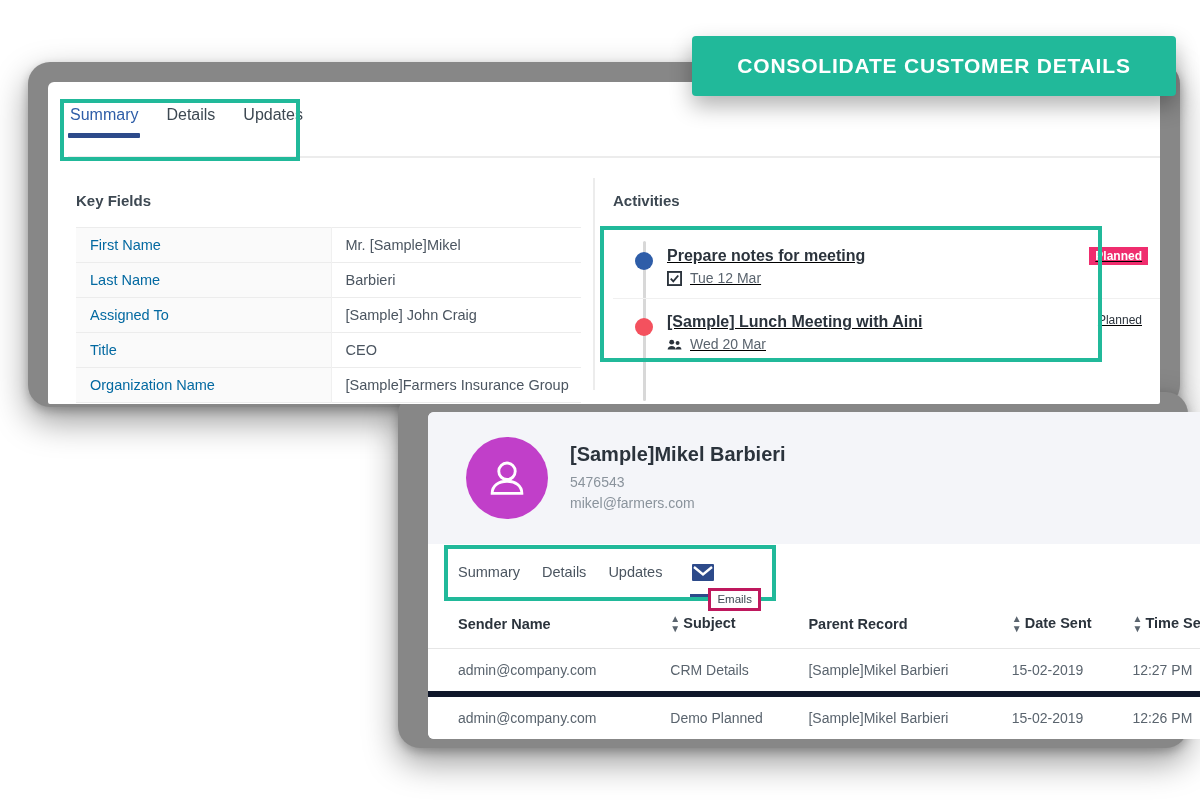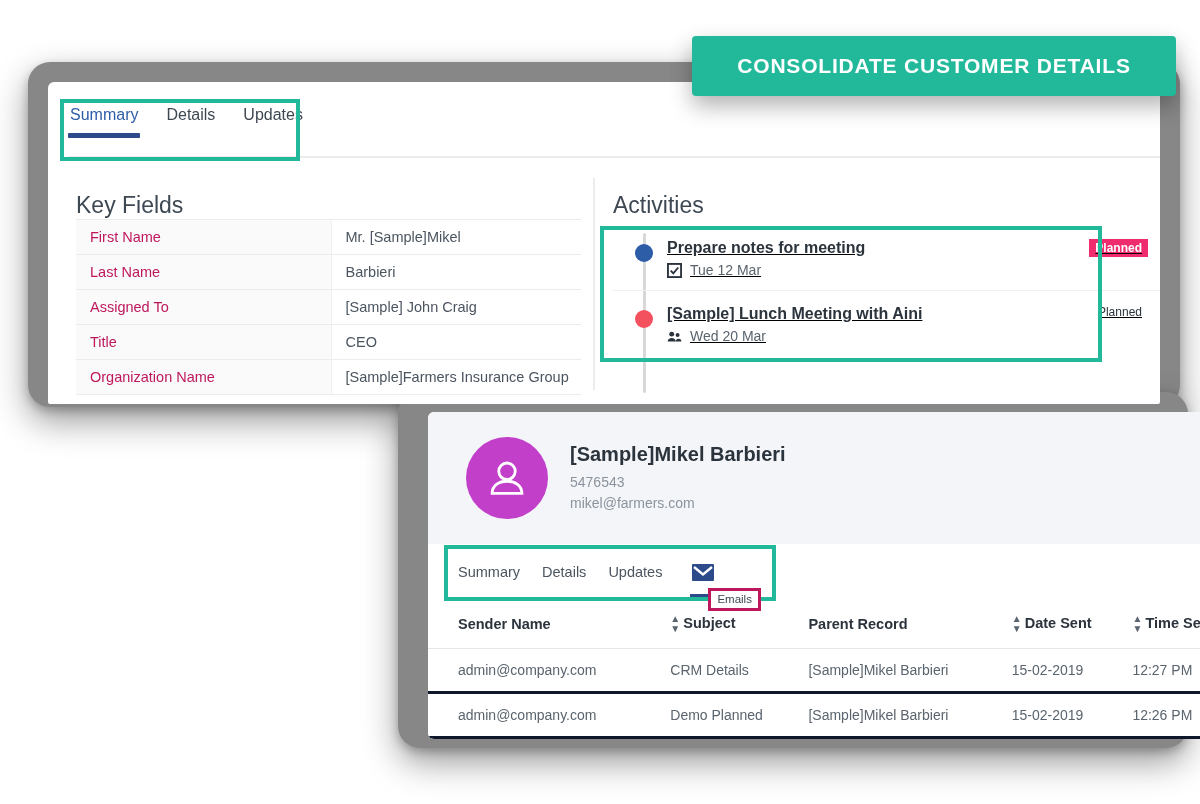--- a/index.html
+++ b/index.html
@@ -84,28 +84,29 @@
     position: absolute; left: 20px; right: 0; top: 74px;
     height: 2px; background: #ececec;
   }
 
   .top-body { position: absolute; left: 0; top: 90px; right: 0; bottom: 0; display: flex; }
   .col-left  { width: 545px; padding: 20px 0 0 28px; position: relative; }
   .col-div   { width: 2px; background: #ececec; margin-top: 6px; margin-bottom: 14px; }
   .col-right { flex: 1; padding: 20px 0 0 18px; position: relative; }
 
   .section-title {
-    font-size: 23px; color: #3d4852; font-weight: normal;
+    font-size: 15px; color: #3d4852; font-weight: bold;
+    margin-bottom: 18px;
   }
 
   
   .kf { width: 505px; border-collapse: collapse; }
   .kf tr { border-bottom: 1px solid #ececec; }
   .kf tr:first-child { border-top: 1px solid #ececec; }
-  .kf td { padding: 9px 0 9px 14px; font-size: 14.5px; color: #be185d; height: 33px; }
+  .kf td { padding: 9px 0 9px 14px; font-size: 14.5px; color: #0369a1; height: 33px; }
   .kf td.lab { width: 255px; background: #fafafa; border-right: 1px solid #f0f0f0; }
   .kf td.val { color: #4b5560; padding-left: 14px; }
 
   
   .act-head { display: flex; align-items: center; }
   .act-btns { position: absolute; right: 48px; top: 12px; display: flex; gap: 9px; }
   .btn {
     background: #2d4a8a; color: #ffffff;
     font-size: 12.5px; font-weight: bold;
     border: none; border-radius: 4px;
@@ -182,21 +183,21 @@
   .bot-table { position: absolute; left: 0; top: 188px; width: 100%; background: #ffffff; }
   table.et { width: 100%; border-collapse: collapse; }
   table.et th {
     text-align: left; font-size: 14.5px; color: #2b333c; font-weight: bold;
     padding: 14px 8px 14px 0; border-bottom: 1px solid #e6e6e6;
     white-space: nowrap;
   }
   table.et th:first-child, table.et td:first-child { padding-left: 30px; }
   table.et td {
     font-size: 14px; color: #5a646e;
-    padding: 13px 8px 13px 0; border-bottom: 3px solid #0f172a;
+    padding: 13px 8px 13px 0; border-bottom: 6px solid #0f172a;
     white-space: nowrap;
   }
   .sortic { display: inline-block; width: 9px; margin-right: 4px; color: #5a646e; font-size: 10px; line-height: 1; vertical-align: middle; }
   .sortic span { display: block; }
 </style>
 </head>
 <body>
 
 <div class="stage">
 

